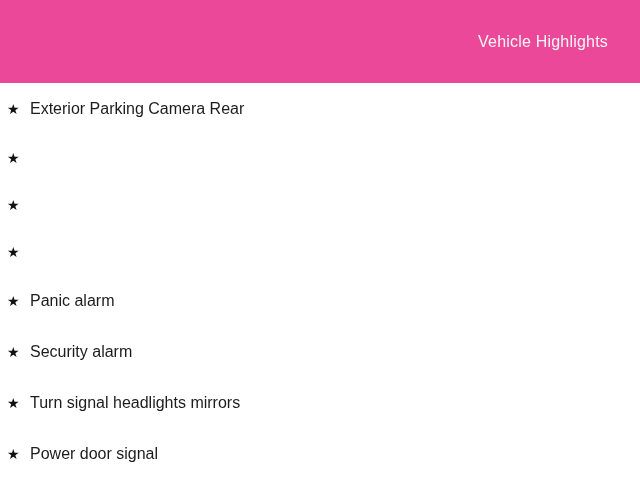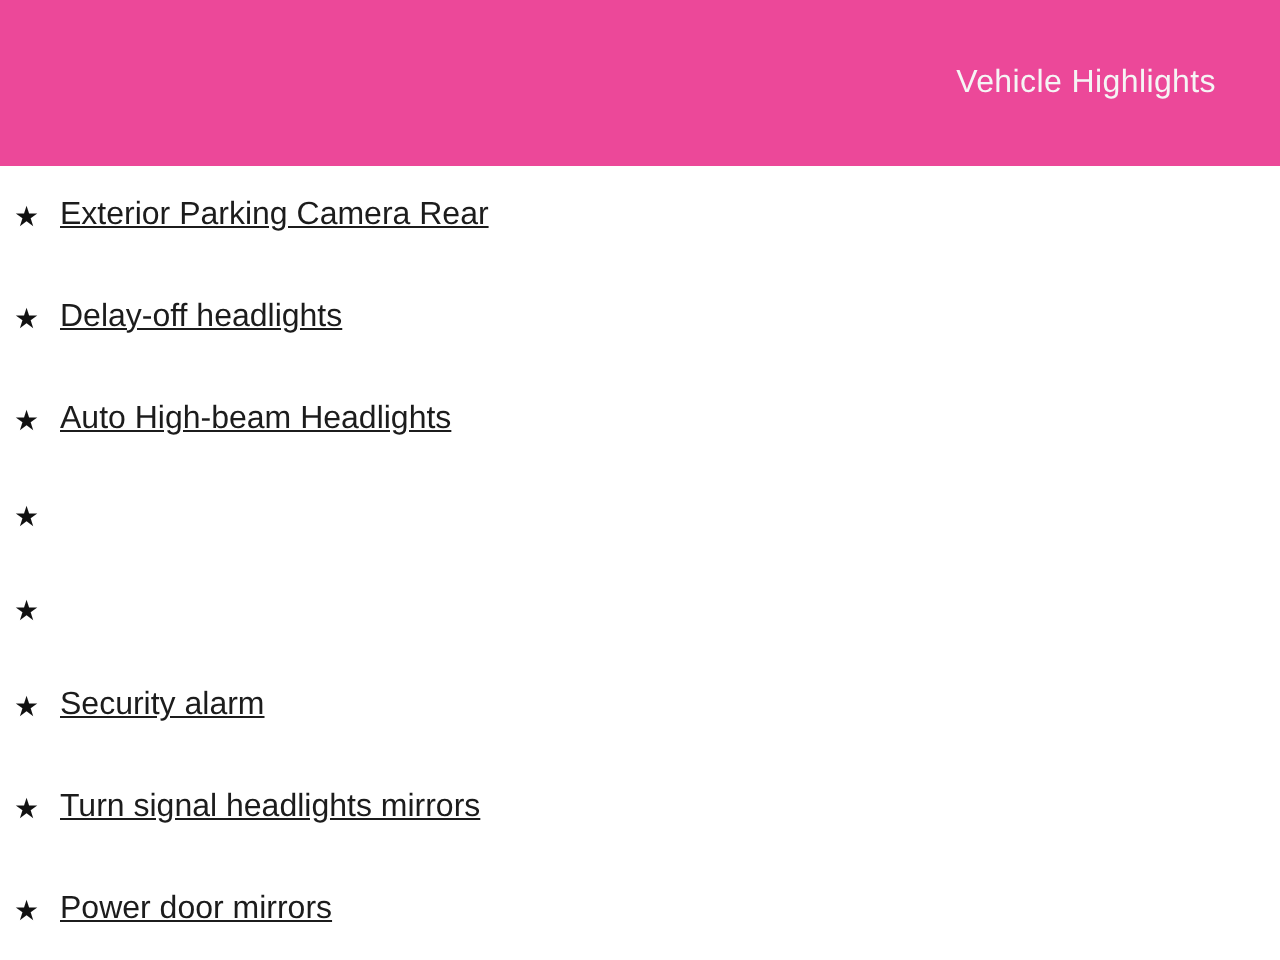--- a/index.html
+++ b/index.html
@@ -42,54 +42,52 @@
   .star-icon {
     display: inline-block;
     width: 23px;
     font-size: 14px;
     line-height: 1;
     color: #111111;
     flex: 0 0 23px;
   }
   .feature-label {
     white-space: nowrap;
-    text-decoration: underline;
   }
 </style>
 </head>
 <body>
 
 <div class="header-bar">
   <span class="header-title">Vehicle Highlights</span>
 </div>
 
 <div class="features-list">
     <div class="feature-item">
     <span class="star-icon">★</span>
     <span class="feature-label">Exterior Parking Camera Rear</span>
   </div>
     <div class="feature-item">
     <span class="star-icon">★</span>
-    <span class="feature-label">Delay-off headlights</span>
-  </div>
-    <div class="feature-item">
-    <span class="star-icon">★</span>
-    <span class="feature-label">Auto High-beam Headlights</span>
   </div>
     <div class="feature-item">
     <span class="star-icon">★</span>
   </div>
     <div class="feature-item">
     <span class="star-icon">★</span>
+  </div>
+    <div class="feature-item">
+    <span class="star-icon">★</span>
+    <span class="feature-label">Panic alarm</span>
   </div>
     <div class="feature-item">
     <span class="star-icon">★</span>
     <span class="feature-label">Security alarm</span>
   </div>
     <div class="feature-item">
     <span class="star-icon">★</span>
     <span class="feature-label">Turn signal headlights mirrors</span>
   </div>
     <div class="feature-item">
     <span class="star-icon">★</span>
-    <span class="feature-label">Power door mirrors</span>
+    <span class="feature-label">Power door signal</span>
   </div>
   </div>
 
 </body></html>

